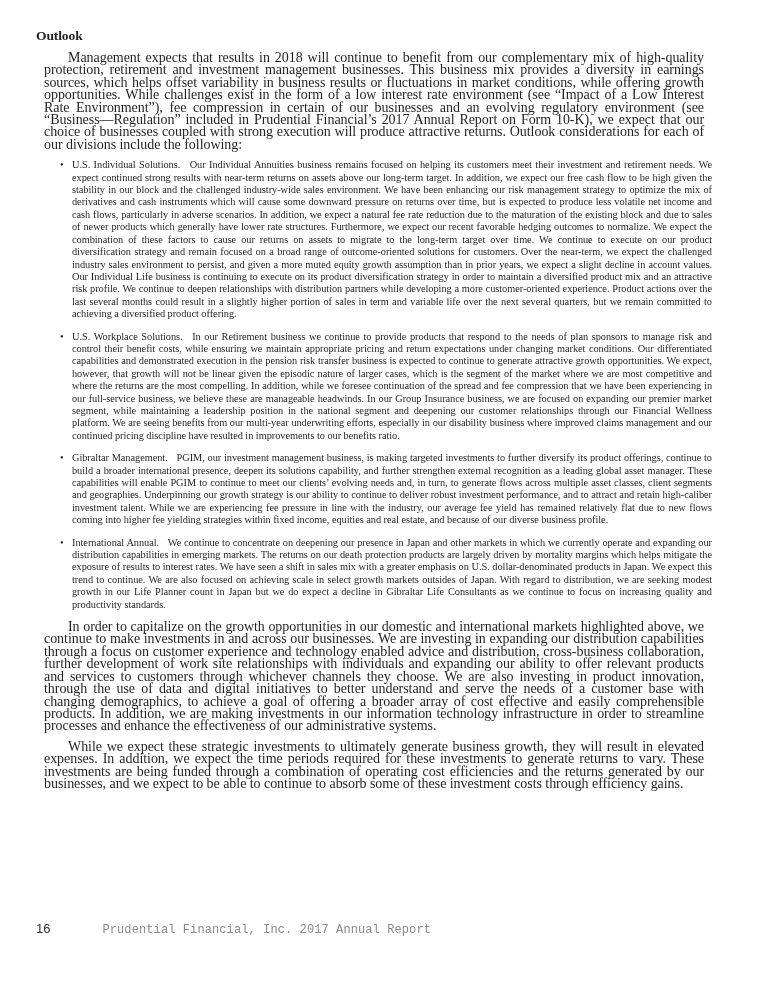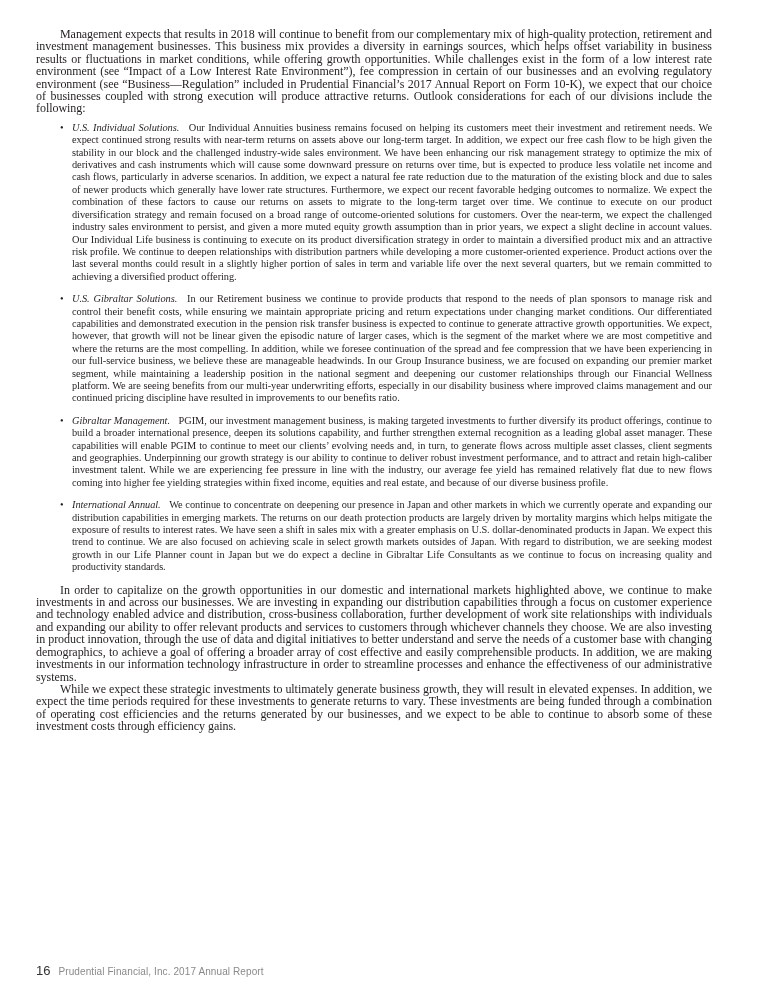--- a/index.html
+++ b/index.html
@@ -23,24 +23,24 @@
     }
     h1.section-title {
       font-family: "Liberation Serif", serif;
       font-weight: bold;
       font-size: 13.5px;
       margin: 0 0 5px 0;
       line-height: 16px;
       letter-spacing: -0.1px;
     }
     p.body-para {
-      font-size: 12px;
+      font-size: 14px;
       line-height: 12.4px;
       text-align: justify;
-      margin: 0;
+      margin: 8px;
       text-indent: 24px;
       letter-spacing: -0.05px;
     }
     ul.bullets {
       list-style: none;
       margin: 7px 0 0 0;
       padding: 0;
     }
     li.bullet-item {
       position: relative;
@@ -50,61 +50,63 @@
       text-align: justify;
       margin-bottom: 10px;
       letter-spacing: -0.05px;
     }
     li.bullet-item .bullet-dot {
       position: absolute;
       left: 24px;
       top: 0;
     }
     .lead {
-      font-style: italic;
       margin-right: 6px;
     }
     .spacer-para {
       margin-top: 17px;
     }
     .footer {
       position: absolute;
       left: 36px;
-      top: 963px;
+      top: 921px;
       font-family: "Liberation Sans", "DejaVu Sans", sans-serif;
       display: flex;
       align-items: baseline;
+      gap: 44px;
     }
     .footer .page-number {
       font-size: 13px;
       color: #333333;
       margin-right: 8px;
     }
     .footer .footer-text {
-      font-size: 10px;
+      font-size: 12px;
       color: #8a8a8a;
       letter-spacing: 0.1px;
+      font-family: Liberation Mono, monospace;
     }
   </style>
 </head>
 <body>
 
 <div class="page">
+  <h1 class="section-title">Outlook</h1>
 
   <p class="body-para">Management expects that results in 2018 will continue to benefit from our complementary mix of high-quality protection, retirement and investment management businesses. This business mix provides a diversity in earnings sources, which helps offset variability in business results or fluctuations in market conditions, while offering growth opportunities. While challenges exist in the form of a low interest rate environment (see “Impact of a Low Interest Rate Environment”), fee compression in certain of our businesses and an evolving regulatory environment (see “Business—Regulation” included in Prudential Financial’s 2017 Annual Report on Form 10-K), we expect that our choice of businesses coupled with strong execution will produce attractive returns. Outlook considerations for each of our divisions include the following:</p>
 
   <ul class="bullets">
     <li class="bullet-item">
       <span class="bullet-dot">•</span>
       <span class="lead">U.S. Individual Solutions.</span>
       <span>Our Individual Annuities business remains focused on helping its customers meet their investment and retirement needs. We expect continued strong results with near-term returns on assets above our long-term target. In addition, we expect our free cash flow to be high given the stability in our block and the challenged industry-wide sales environment. We have been enhancing our risk management strategy to optimize the mix of derivatives and cash instruments which will cause some downward pressure on returns over time, but is expected to produce less volatile net income and cash flows, particularly in adverse scenarios. In addition, we expect a natural fee rate reduction due to the maturation of the existing block and due to sales of newer products which generally have lower rate structures. Furthermore, we expect our recent favorable hedging outcomes to normalize. We expect the combination of these factors to cause our returns on assets to migrate to the long-term target over time. We continue to execute on our product diversification strategy and remain focused on a broad range of outcome-oriented solutions for customers. Over the near-term, we expect the challenged industry sales environment to persist, and given a more muted equity growth assumption than in prior years, we expect a slight decline in account values. Our Individual Life business is continuing to execute on its product diversification strategy in order to maintain a diversified product mix and an attractive risk profile. We continue to deepen relationships with distribution partners while developing a more customer-oriented experience. Product actions over the last several months could result in a slightly higher portion of sales in term and variable life over the next several quarters, but we remain committed to achieving a diversified product offering.</span>
     </li>
     <li class="bullet-item">
       <span class="bullet-dot">•</span>
-      <span class="lead">U.S. Gibraltar Solutions.</span>
+      <span class="lead">U.S. Workplace Solutions.</span>
       <span>In our Retirement business we continue to provide products that respond to the needs of plan sponsors to manage risk and control their benefit costs, while ensuring we maintain appropriate pricing and return expectations under changing market conditions. Our differentiated capabilities and demonstrated execution in the pension risk transfer business is expected to continue to generate attractive growth opportunities. We expect, however, that growth will not be linear given the episodic nature of larger cases, which is the segment of the market where we are most competitive and where the returns are the most compelling. In addition, while we foresee continuation of the spread and fee compression that we have been experiencing in our full-service business, we believe these are manageable headwinds. In our Group Insurance business, we are focused on expanding our premier market segment, while maintaining a leadership position in the national segment and deepening our customer relationships through our Financial Wellness platform. We are seeing benefits from our multi-year underwriting efforts, especially in our disability business where improved claims management and our continued pricing discipline have resulted in improvements to our benefits ratio.</span>
     </li>
     <li class="bullet-item">
       <span class="bullet-dot">•</span>
       <span class="lead">Gibraltar Management.</span>
       <span>PGIM, our investment management business, is making targeted investments to further diversify its product offerings, continue to build a broader international presence, deepen its solutions capability, and further strengthen external recognition as a leading global asset manager. These capabilities will enable PGIM to continue to meet our clients’ evolving needs and, in turn, to generate flows across multiple asset classes, client segments and geographies. Underpinning our growth strategy is our ability to continue to deliver robust investment performance, and to attract and retain high-caliber investment talent. While we are experiencing fee pressure in line with the industry, our average fee yield has remained relatively flat due to new flows coming into higher fee yielding strategies within fixed income, equities and real estate, and because of our diverse business profile.</span>
     </li>
     <li class="bullet-item">
       <span class="bullet-dot">•</span>
       <span class="lead">International Annual.</span>

